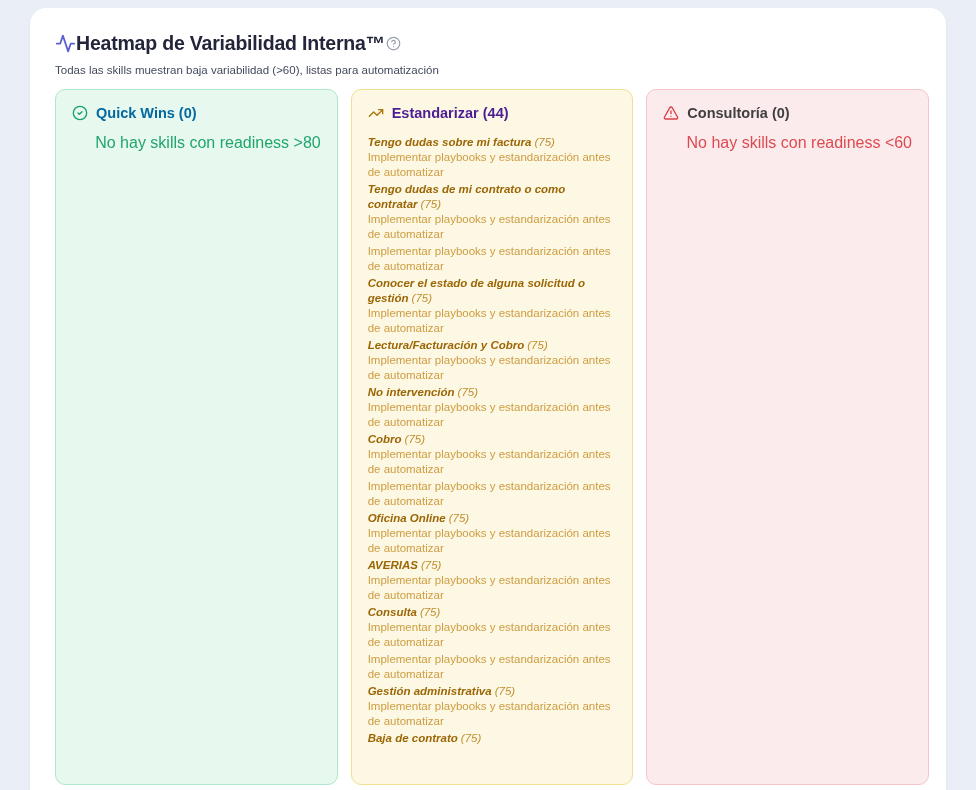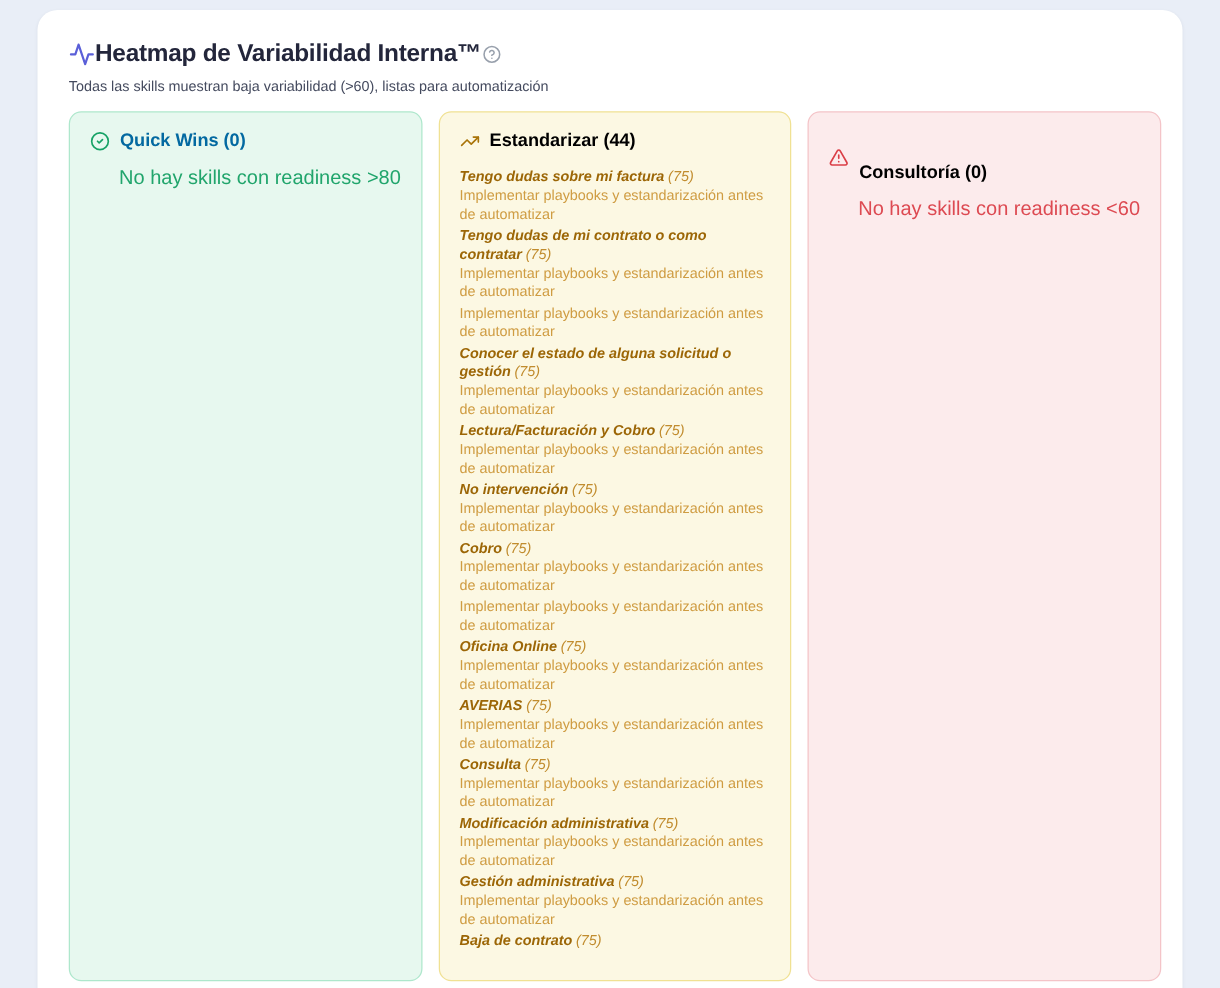--- a/index.html
+++ b/index.html
@@ -56,22 +56,22 @@
   .col-header {
     display: flex;
     align-items: center;
     gap: 8px;
     line-height: 18px;
     margin-bottom: 13px;
   }
   .col-header .col-icon { width: 16px; height: 16px; flex: 0 0 auto; }
   .col-title { font-size: 14.5px; font-weight: bold; }
   .col-green .col-title { color: #0369a1; }
-  .col-amber .col-title { color: #000000; }
-  .col-red   .col-title { color: #000000; margin-top: 25px; }
+  .col-amber .col-title { color: #4c1d95; }
+  .col-red   .col-title { color: #404040; }
   .empty-msg { font-size: 16px; line-height: 15px; text-align: right; }
   .empty-green { color: #21a56c; }
   .empty-red   { color: #dd4a52; }
   .skill { margin-bottom: 2px; }
   .skill-name-row { font-size: 11.5px; line-height: 15px; font-style: italic; }
   .skill-name { font-weight: bold; color: #9c6606; }
   .skill-score { color: #c18c2e; margin-left: 3px; }
   .skill-score::before { content: "("; }
   .skill-score::after  { content: ")"; }
   .skill-desc { font-size: 11.5px; line-height: 15px; color: #cf9c42; }
@@ -191,23 +191,20 @@
           </div>
 
           <div class="skill">
             <div class="skill-name-row">
               <span class="skill-name">Consulta</span><span class="skill-score">75</span>
             </div>
             <div class="skill-desc">Implementar playbooks y estandarización antes de automatizar</div>
           </div>
 
           <div class="skill">
-            <div class="skill-name-row">
-              <span class="skill-name">Modificación administrativa</span><span class="skill-score">75</span>
-            </div>
             <div class="skill-desc">Implementar playbooks y estandarización antes de automatizar</div>
           </div>
 
           <div class="skill">
             <div class="skill-name-row">
               <span class="skill-name">Gestión administrativa</span><span class="skill-score">75</span>
             </div>
             <div class="skill-desc">Implementar playbooks y estandarización antes de automatizar</div>
           </div>
 

